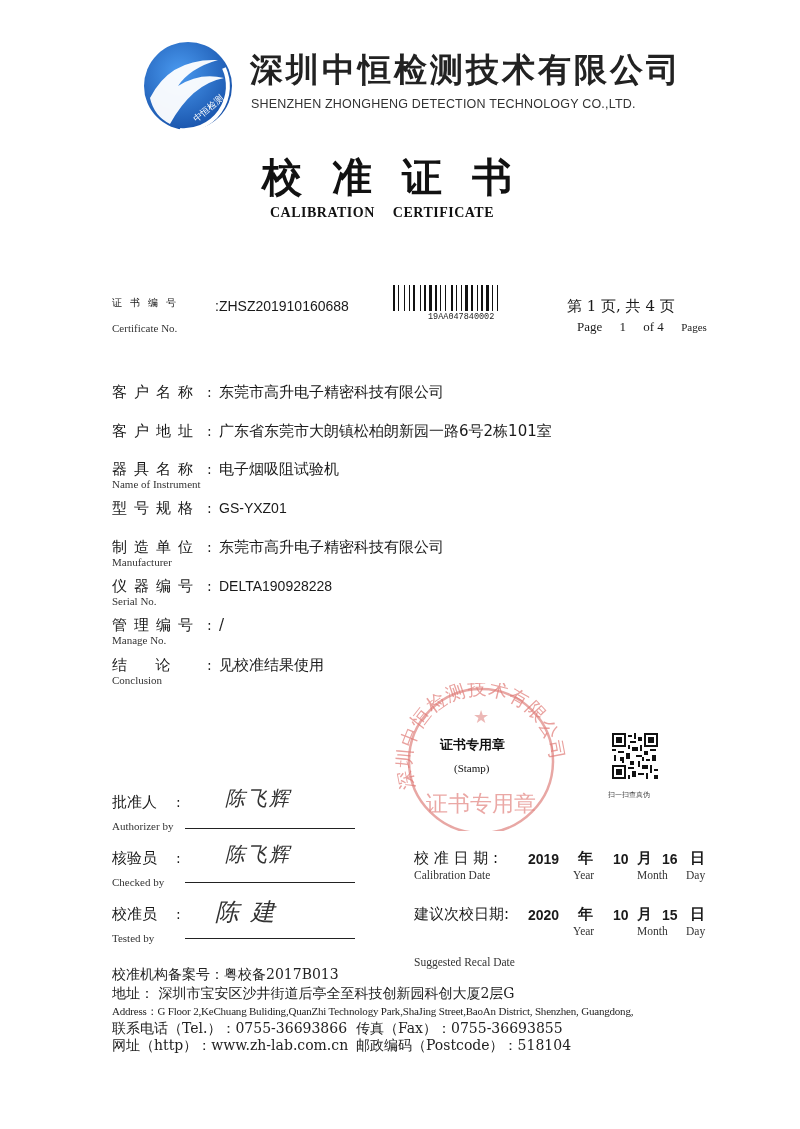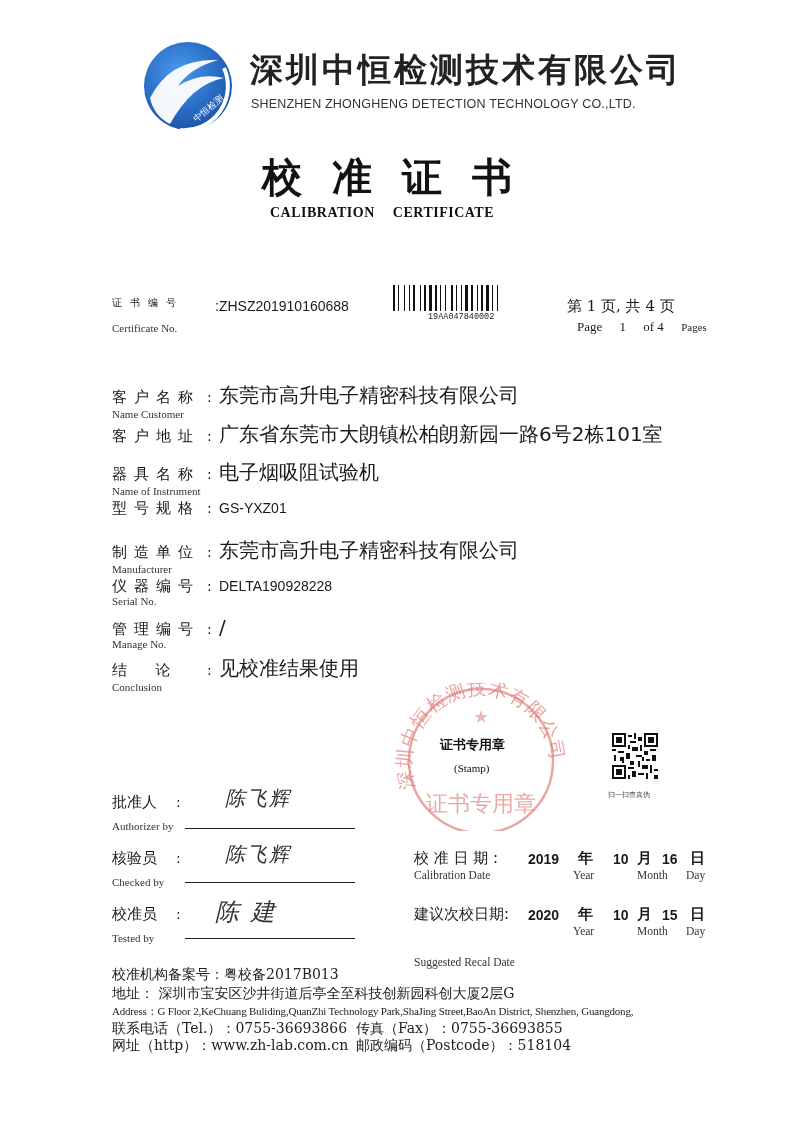--- a/index.html
+++ b/index.html
@@ -19,21 +19,21 @@
   .barcode-num { left: 428px; top: 312px; font-size: 8.5px; font-family: "Liberation Mono", monospace; color: #222; }
   .page-cn { left: 567px; top: 297px; font-size: 15px; font-family: "DejaVu Serif", serif; white-space: nowrap; }
   .page-en { left: 577px; top: 319px; font-size: 13px; font-family: "Liberation Serif", serif; white-space: nowrap; }
   .page-en span { margin-right: 14px; }
   .page-en .small { font-size: 11px; }
 
   .field { position: absolute; left: 112px; width: 560px; }
   .field .lab { font-size: 15px; letter-spacing: 7px; white-space: nowrap; display: inline-block; width: 95px; }
   .field .lab-wide { letter-spacing: 0; }
   .field .colon { display: inline-block; width: 12px; font-size: 14px; }
-  .field .val { font-size: 20px; white-space: nowrap; }
+  .field .val { font-size: 15px; white-space: nowrap; }
   .field .val.mono { font-family: "Liberation Sans", sans-serif; font-size: 14px; }
   .field .en { display: block; font-size: 11px; font-family: "Liberation Serif", serif; color: #333; margin-top: -1px; }
 
   .stamp { left: 395px; top: 683px; width: 172px; height: 148px; }
   .stamp-center { left: 440px; top: 736px; font-size: 13px; font-weight: bold; color: #111; white-space: nowrap; }
   .stamp-en { left: 454px; top: 762px; font-size: 11px; font-family: "Liberation Serif", serif; color: #111; }
   .qr { left: 612px; top: 733px; width: 46px; height: 46px; }
   .qr-caption { left: 608px; top: 790px; font-size: 7px; color: #444; white-space: nowrap; }
 
   .sig-row { position: absolute; left: 112px; }
@@ -126,21 +126,20 @@
 <div class="abs page-cn">第 1 页, 共 4 页</div>
 <div class="abs page-en">
   <span>Page</span>
   <span>1</span>
   <span>of 4</span>
   <span class="small">Pages</span>
 </div>
 
 <div class="field" style="top:382px">
   <span class="lab">客户名称</span><span class="colon">:</span><span class="val">东莞市高升电子精密科技有限公司</span>
-  <span class="en">Name Customer</span>
 </div>
 <div class="field" style="top:421px">
   <span class="lab">客户地址</span><span class="colon">:</span><span class="val">广东省东莞市大朗镇松柏朗新园一路6号2栋101室</span>
 </div>
 <div class="field" style="top:459px">
   <span class="lab">器具名称</span><span class="colon">:</span><span class="val">电子烟吸阻试验机</span>
   <span class="en">Name of Instrument</span>
 </div>
 <div class="field" style="top:498px">
   <span class="lab">型号规格</span><span class="colon">:</span><span class="val mono">GS-YXZ01</span>

